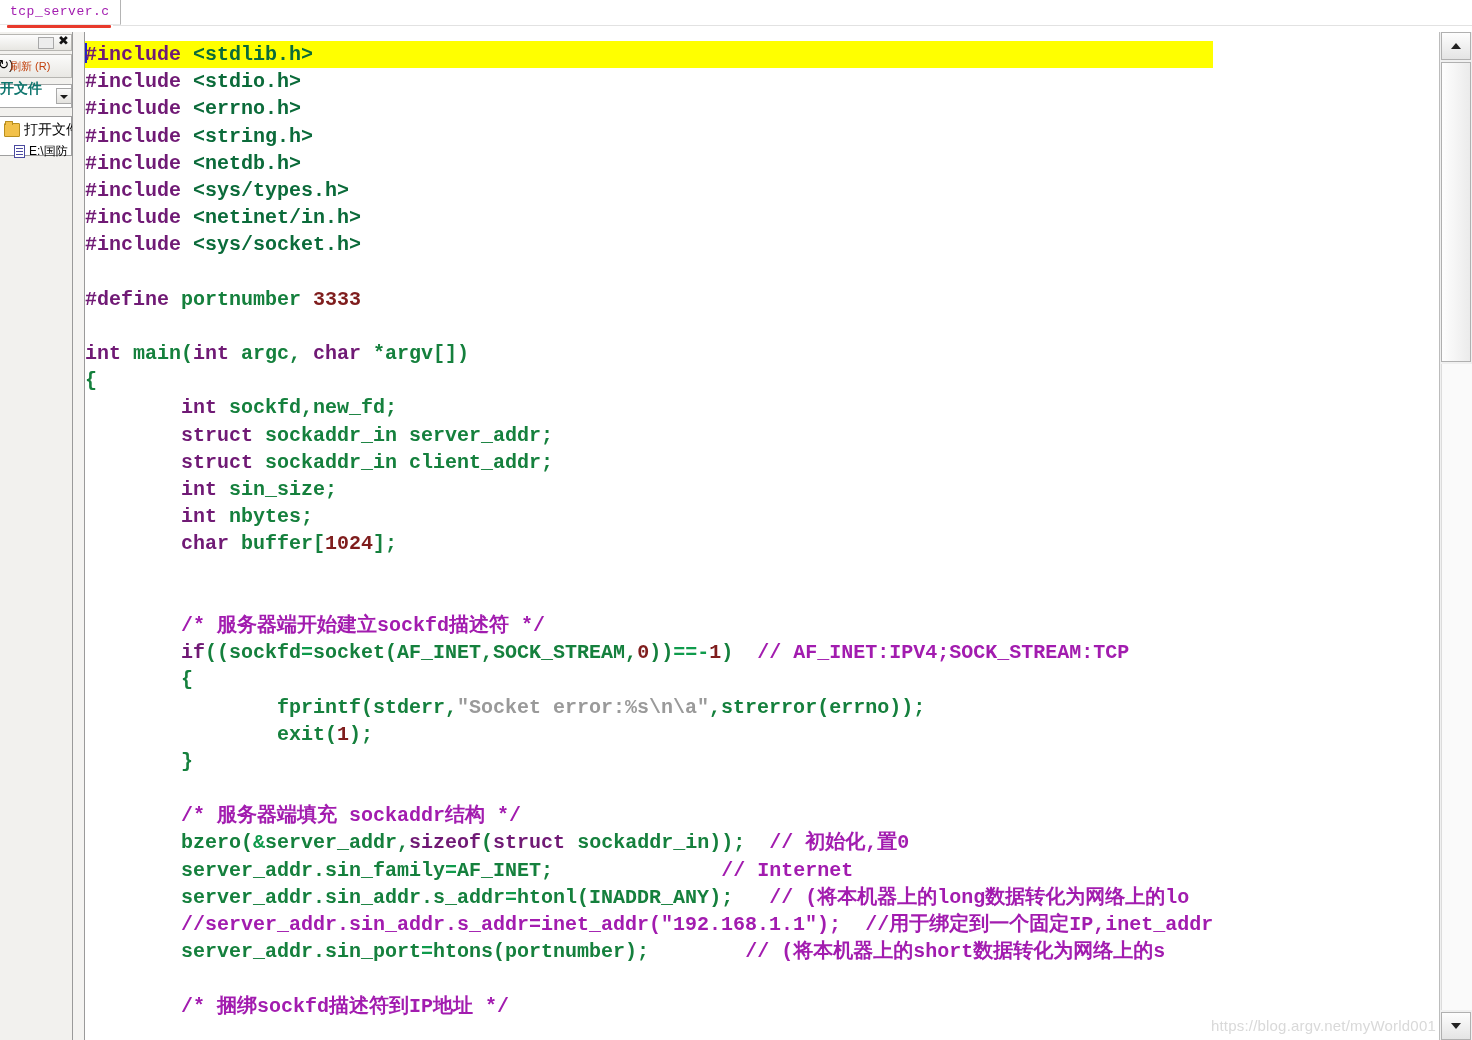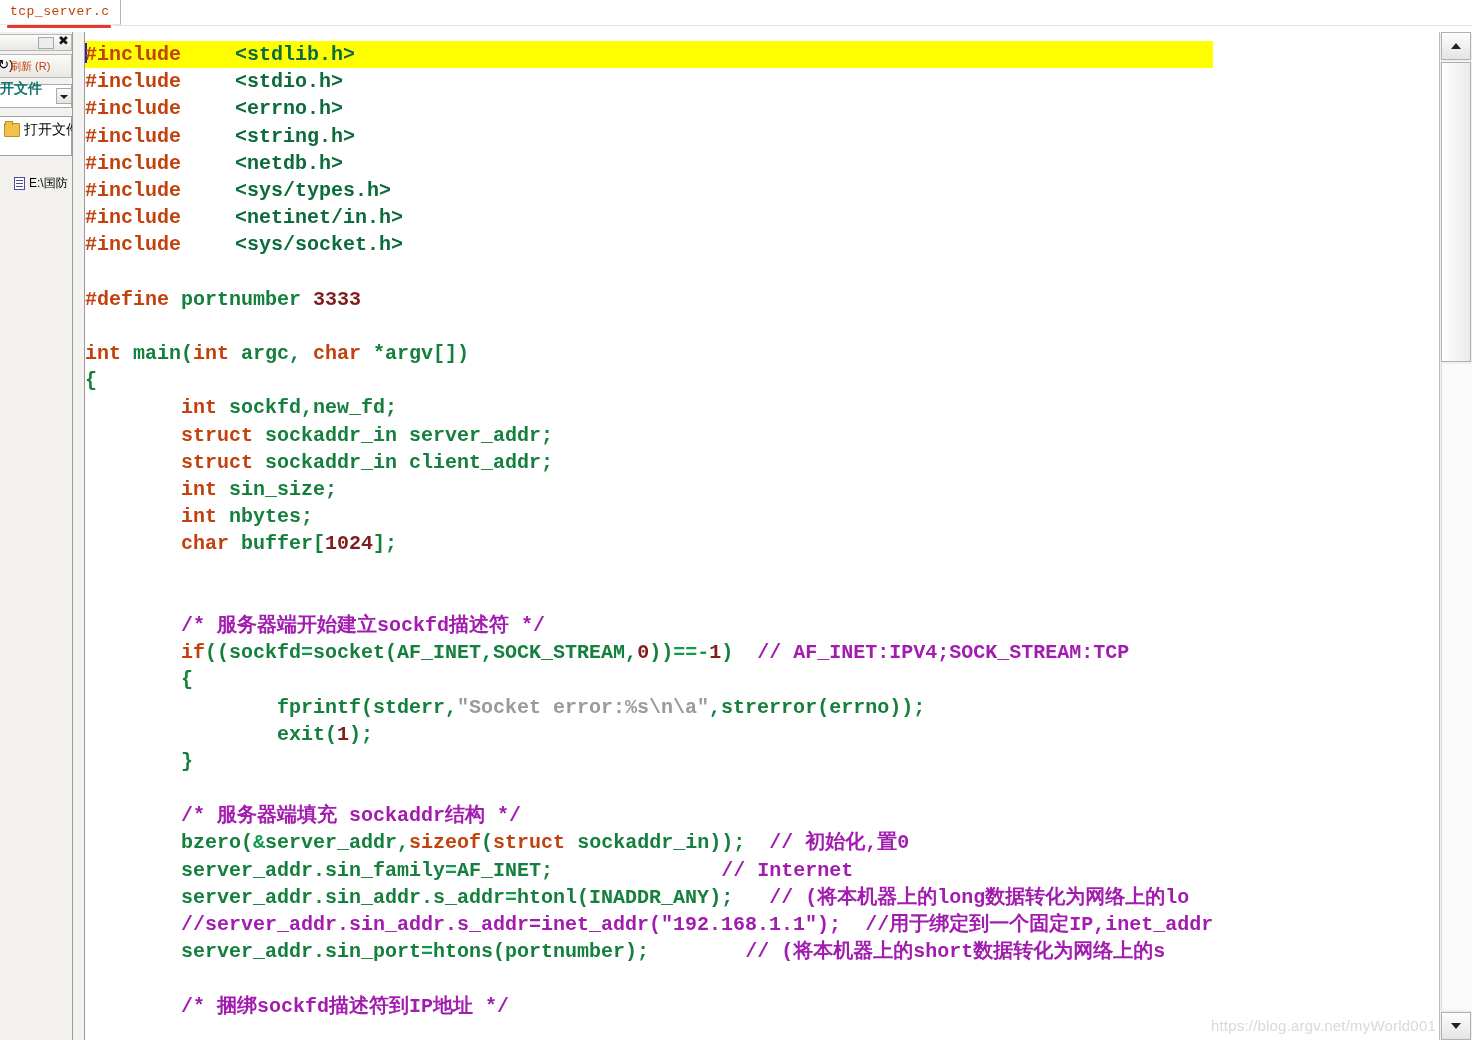--- a/index.html
+++ b/index.html
@@ -18,21 +18,21 @@
   }
   .tab {
     position: absolute; left: 0; top: 0; height: 25px;
     padding: 4px 10px 0 10px;
     box-sizing: border-box;
     border-right: 1px solid #b4b4b4;
     border-bottom: 1px solid #e8e8e8;
     background: #ffffff;
     font-family: "Liberation Mono", "DejaVu Sans Mono", monospace;
     font-size: 13px;
-    color: #c2410c;
+    color: #a21caf;
     letter-spacing: 0.5px;
     white-space: nowrap;
   }
   .tab-underline {
     position: absolute; left: 7px; top: 25px; width: 104px; height: 3px;
     background: #e8392c;
     border-radius: 1px;
   }
   .tabstrip-filler {
     position: absolute; left: 113px; top: 0; width: 1359px; height: 25px;
@@ -102,21 +102,21 @@
     background: #ffffff; border: 1px solid #9f9f9f; box-sizing: border-box;
   }
   .lp-node1 {
     position: absolute; left: 4px; top: 88px; height: 20px;
     font-size: 14px; color: #000; white-space: nowrap;
     display: flex; align-items: center; gap: 4px;
   }
   .lp-node2 {
     position: absolute; left: 14px; top: 110px; height: 18px;
     font-size: 12px; color: #000; white-space: nowrap;
-    display: flex; align-items: center; gap: 4px; margin-top: 32px;
+    display: flex; align-items: center; gap: 4px;
   }
   .ico-folder {
     width: 14px; height: 12px; position: relative; display: inline-block;
     background: #f2c14a; border: 1px solid #b98f1e; border-radius: 1px;
   }
   .ico-folder::before {
     content: ""; position: absolute; left: 0; top: -3px; width: 6px; height: 3px;
     background: #f2c14a; border: 1px solid #b98f1e; border-bottom: none;
     border-radius: 1px 1px 0 0;
   }
@@ -157,22 +157,22 @@
     font-weight: bold;
     color: #000000;
     letter-spacing: 0px;
   }
   .ln { height: 27.2px; white-space: pre; }
   .ln.hl { background: #ffff00; }
   .caret {
     display: inline-block; width: 2px; height: 20px;
     background: #2222cc; vertical-align: -3px; margin-right: -2px;
   }
-  .kw   { color: #c2410c; }        
-  .hdr  { color: #0b6b3a; margin-left: 42px; }        
+  .kw   { color: #701a75; }        
+  .hdr  { color: #0b6b3a; }        
   .num  { color: #7f1d1d; }        
   .str  { color: #9a9a9a; }        
   .cmt  { color: #a21caf; }        
   .op   { color: #0f9b4c; }        
   .pln  { color: #15803d; }
 
   
   .vscroll {
     position: absolute; right: 0; top: 32px; width: 32px; height: 1008px;
     background: #f0f0f0; border-left: 1px solid #bcbcbc;

